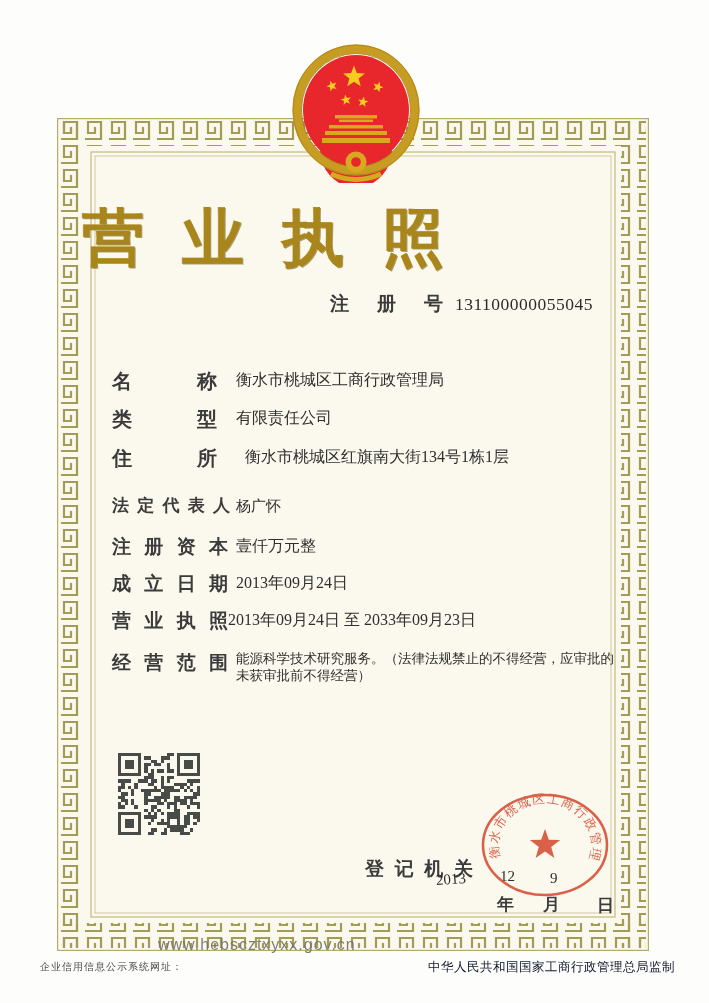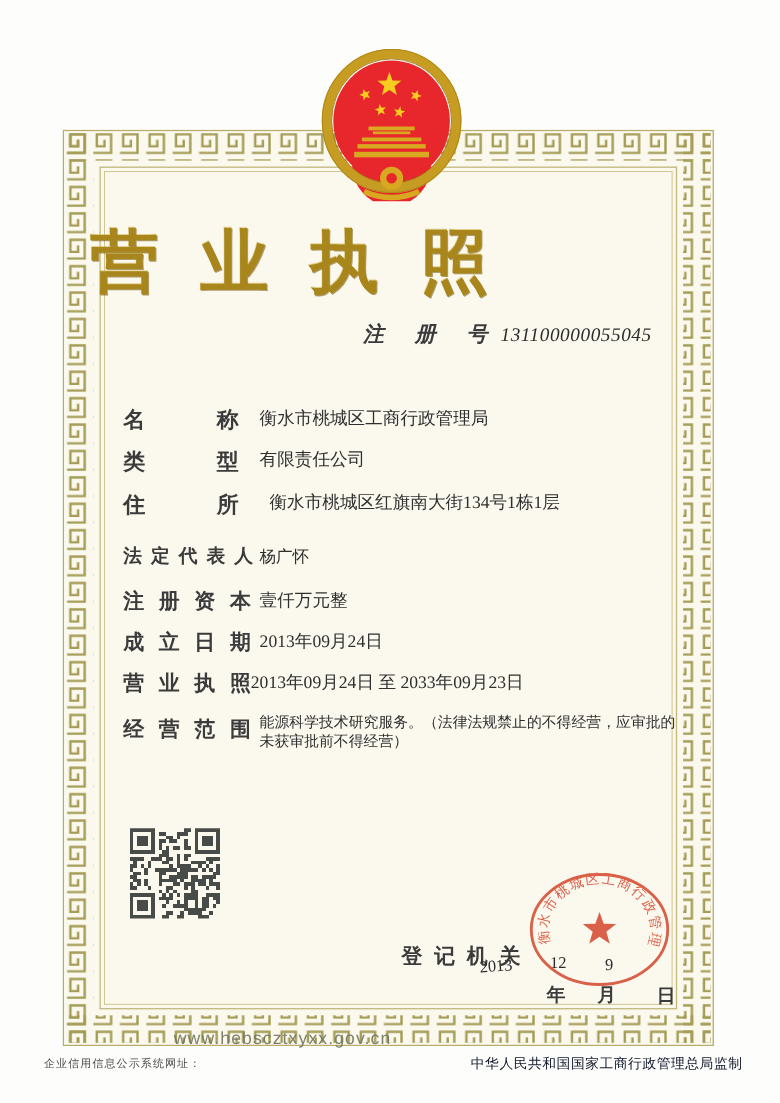--- a/index.html
+++ b/index.html
@@ -19,21 +19,21 @@
   .emblem{left:291px;top:44px;}
   
   .title{
     left:57px;top:196px;width:592px;text-align:left;
     font-family:"Liberation Serif",serif;font-weight:bold;
     font-size:62px;color:#a8861c;letter-spacing:38px;padding-left:25px;
     box-sizing:border-box;white-space:nowrap;
     text-shadow:1px 1px 0 rgba(110,82,10,.55), -0.5px -0.5px 0 rgba(212,182,74,.6);
   }
   
-  .regline{left:330px;top:291px;white-space:nowrap;font-style:italic;}
+  .regline{left:330px;top:291px;white-space:nowrap;}
   .jlabel{
     display:inline-block;text-align:justify;text-align-last:justify;
     color:#3b3b3b;
   }
   .reg-label{width:113px;font-size:19px;font-weight:600;vertical-align:baseline;}
   .reg-number{
     font-family:"Liberation Serif",serif;font-size:17.5px;color:#2c2c2c;
     margin-left:12px;letter-spacing:0.5px;vertical-align:baseline;
   }
   
@@ -51,21 +51,21 @@
   }
   .row.r1 .fvalue{margin-left:19px;}
   .row.r2 .fvalue{margin-left:19px;}
   .row.r3 .fvalue{margin-left:28px;}
   .row.r4 .fvalue{margin-left:6px;font-size:15px;margin-top:3px;}
   .row.r5 .fvalue{margin-left:8px;}
   .row.r6 .fvalue{margin-left:8px;}
   .row.r7 .fvalue{margin-left:0;}
   .row.r8 .fvalue{
     margin-left:8px;width:382px;white-space:normal;
-    font-size:13.5px;line-height:1.25;margin-top:1px;font-family:Liberation Mono, monospace;
+    font-size:13.5px;line-height:1.25;margin-top:1px;
   }
   
   .qr{left:118px;top:753px;}
   
   .registry-label{left:365px;top:856px;width:108px;font-size:19px;font-weight:600;}
   .d-year {left:436px;top:871px;transform:rotate(-4deg);}
   .d-month{left:500px;top:868px;}
   .d-day  {left:550px;top:870px;}
   .dnum{
     font-family:"Liberation Serif",serif;font-size:15px;color:#2c2c2c;

